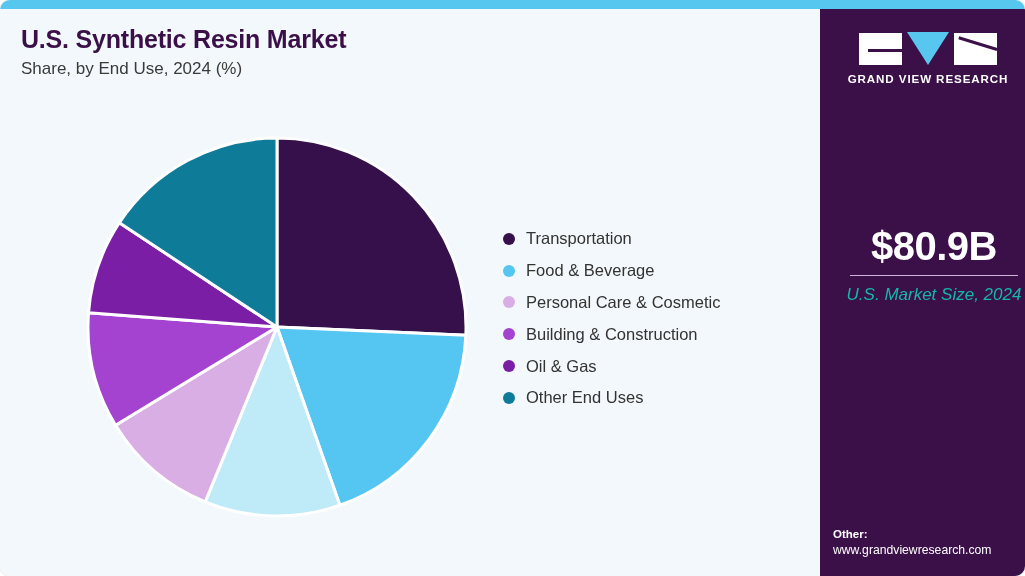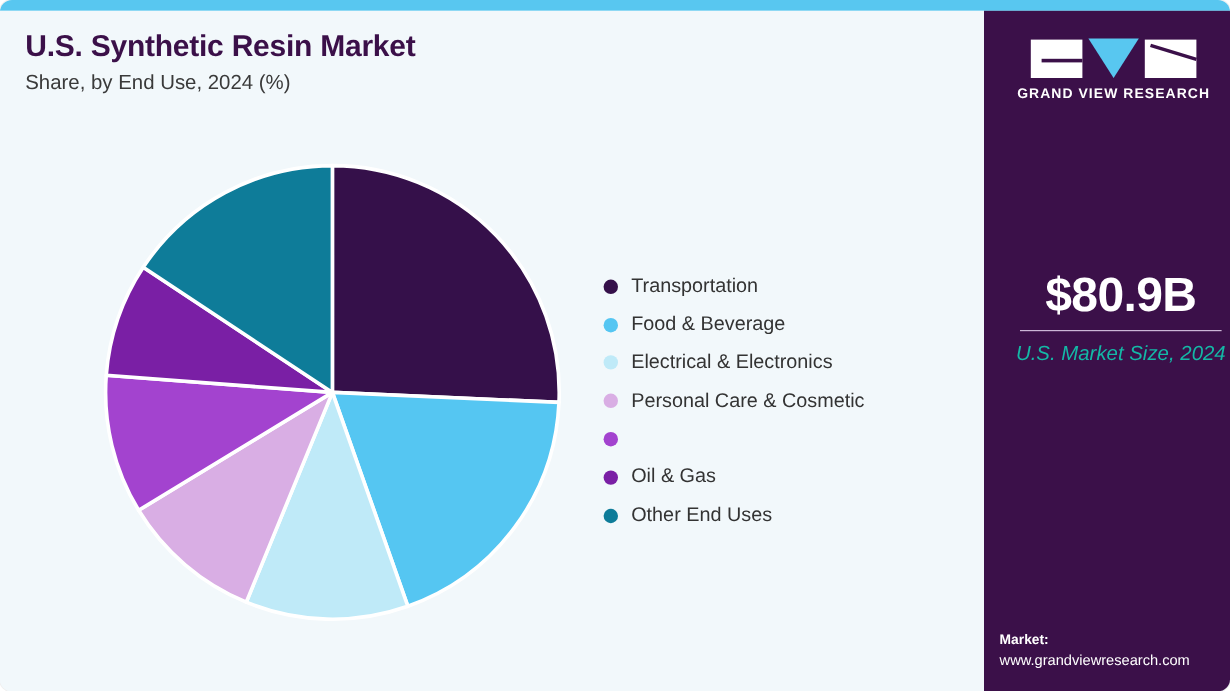--- a/index.html
+++ b/index.html
@@ -223,29 +223,26 @@
     <div id="legend">
         <div class="legend-row">
           <span class="legend-dot" style="background: rgb(53, 16, 74);"></span>
           <span class="legend-label">Transportation</span>
         </div>
         <div class="legend-row">
           <span class="legend-dot" style="background: rgb(85, 198, 242);"></span>
           <span class="legend-label">Food &amp; Beverage</span>
         </div>
         <div class="legend-row">
-          <span class="legend-dot" style="background: rgb(191, 234, 248);"></span>
-          <span class="legend-label">Electrical &amp; Electronics</span>
-        </div>
-        <div class="legend-row">
           <span class="legend-dot" style="background: rgb(217, 174, 228);"></span>
           <span class="legend-label">Personal Care &amp; Cosmetic</span>
         </div>
         <div class="legend-row">
           <span class="legend-dot" style="background: rgb(163, 67, 207);"></span>
+          <span class="legend-label">Building &amp; Construction</span>
         </div>
         <div class="legend-row">
           <span class="legend-dot" style="background: rgb(122, 31, 165);"></span>
           <span class="legend-label">Oil &amp; Gas</span>
         </div>
         <div class="legend-row">
           <span class="legend-dot" style="background: rgb(14, 124, 153);"></span>
           <span class="legend-label">Other End Uses</span>
         </div>
       </div>
@@ -263,19 +260,19 @@
       <div id="logo-text">GRAND VIEW RESEARCH</div>
     </div>
 
     <div id="stat-block">
       <div id="stat-value">$80.9B</div>
       <div id="stat-divider"></div>
       <div id="stat-caption">U.S. Market Size, 2024</div>
     </div>
 
     <div id="source-block">
-      <div id="source-label">Market:</div>
+      <div id="source-label">Other:</div>
       <div id="source-url">www.grandviewresearch.com</div>
     </div>
 
   </div>
 
 </div>
 
 </body></html>

